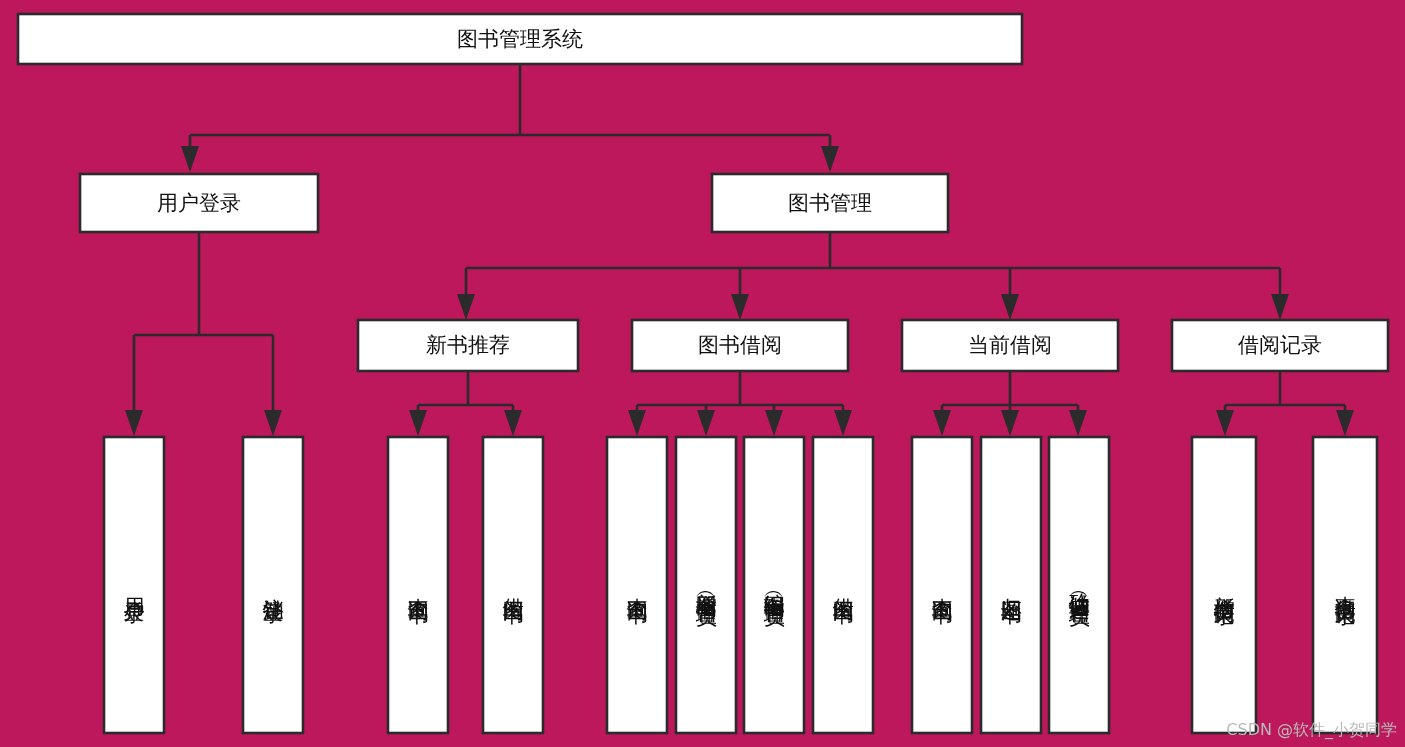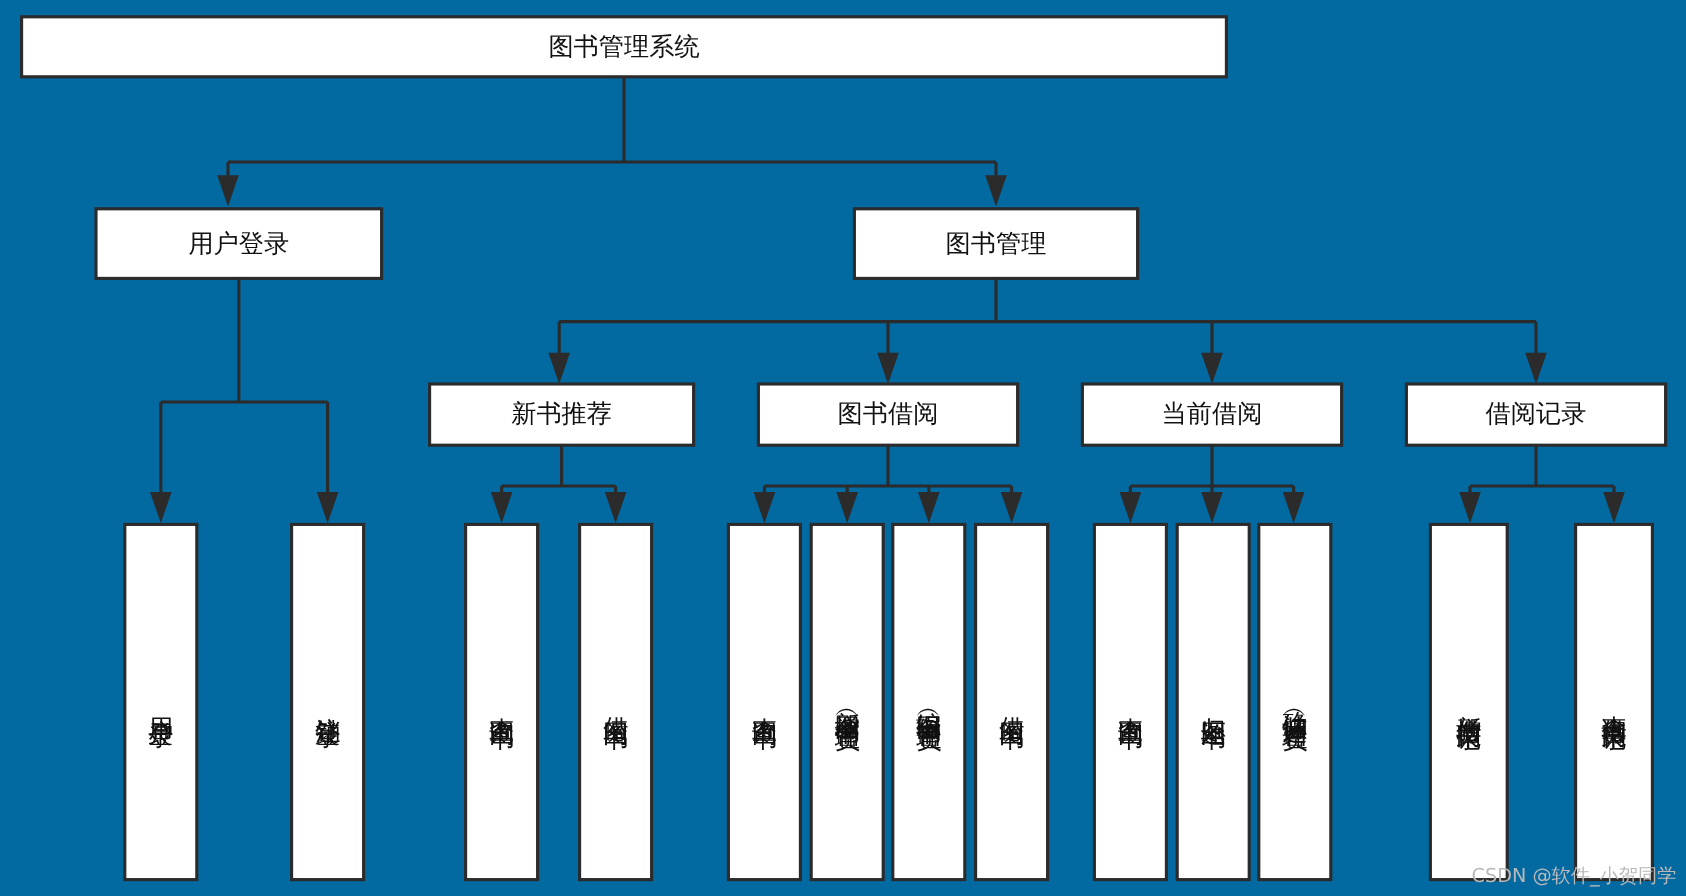--- a/index.html
+++ b/index.html
@@ -8,21 +8,21 @@
     padding: 0;
     background: #ffffff;
   }
   body {
     font-family: "DejaVu Sans", "Liberation Sans", sans-serif;
   }
   #diagram-root {
     position: relative;
     width: 1405px;
     height: 747px;
-    background: #0369a1;
+    background: #be185d;
     overflow: hidden;
   }
   svg.diagram-canvas {
     position: absolute;
     left: 0;
     top: 0;
     width: 1405px;
     height: 747px;
   }
   .node-box {

